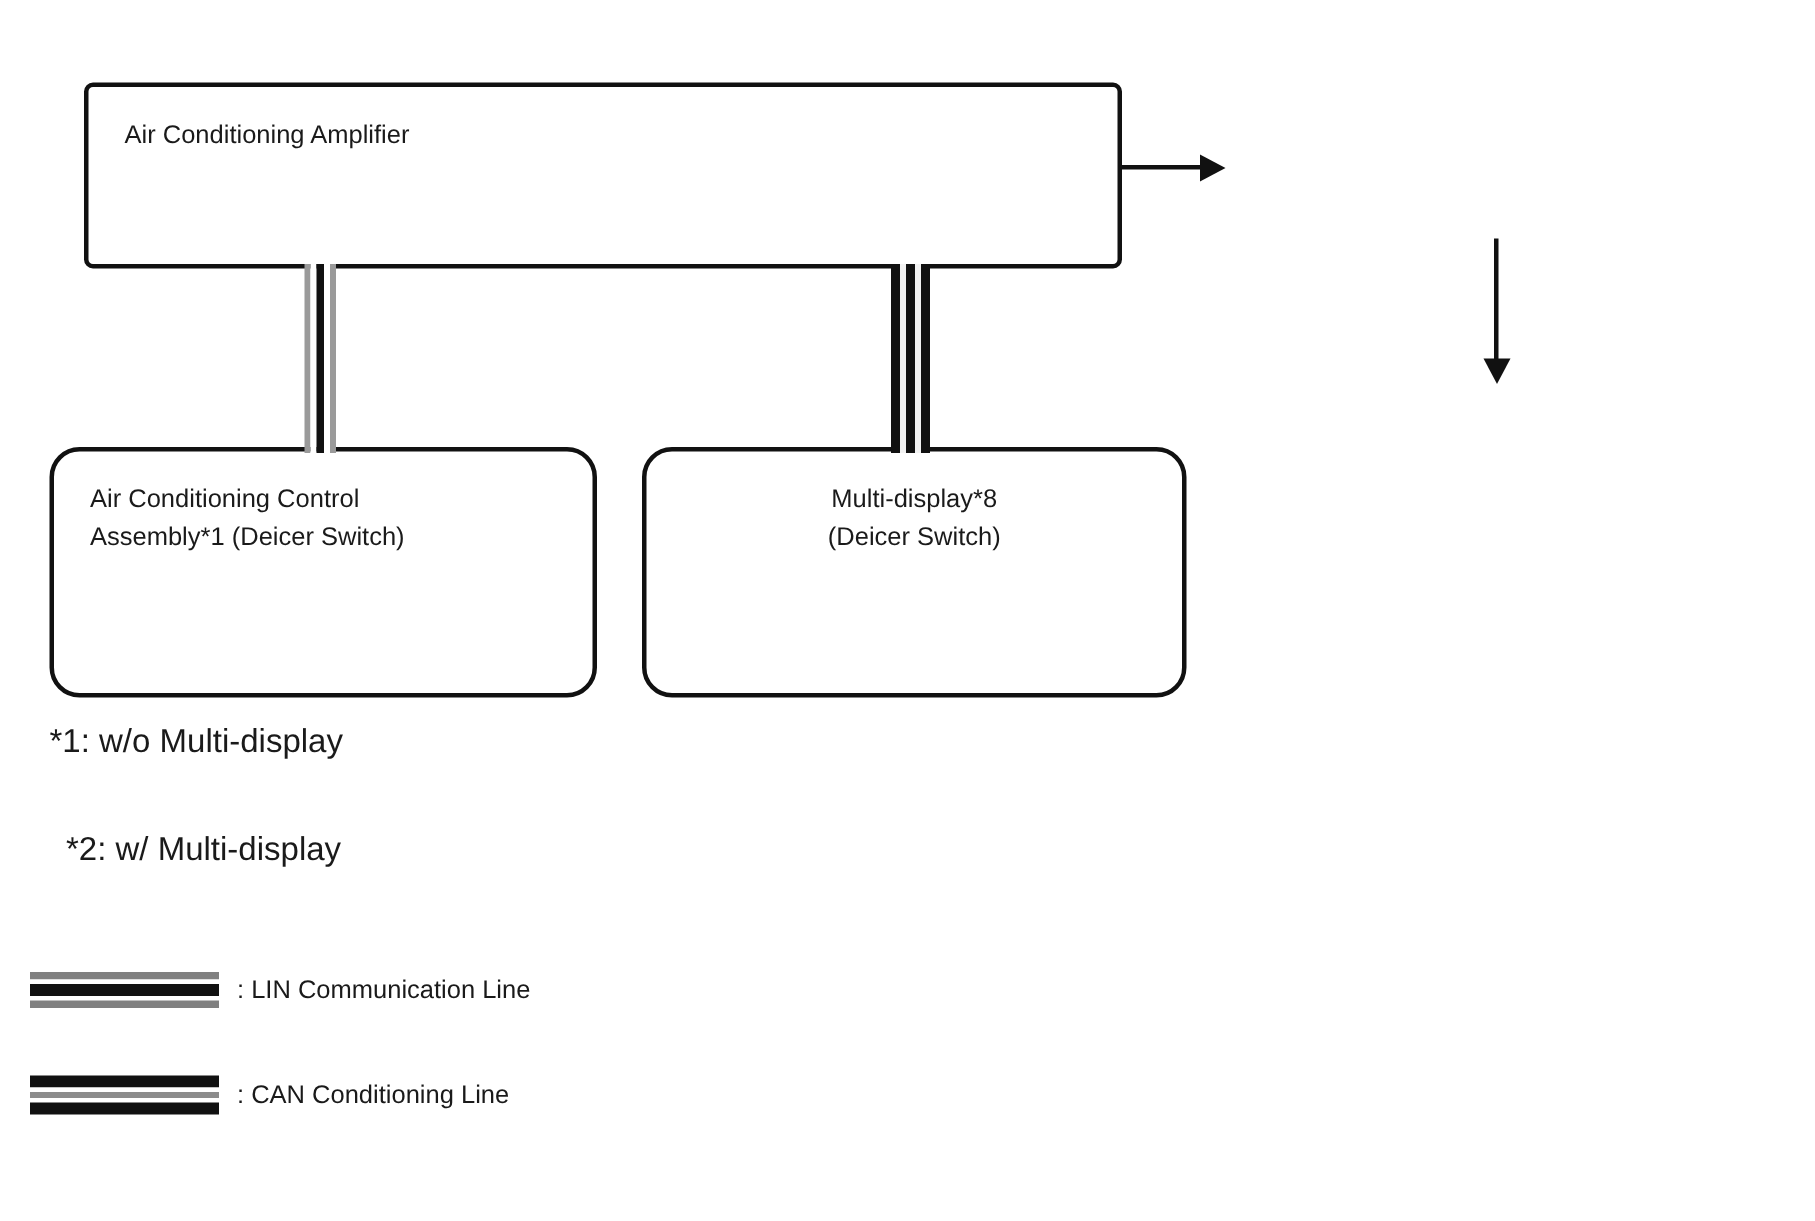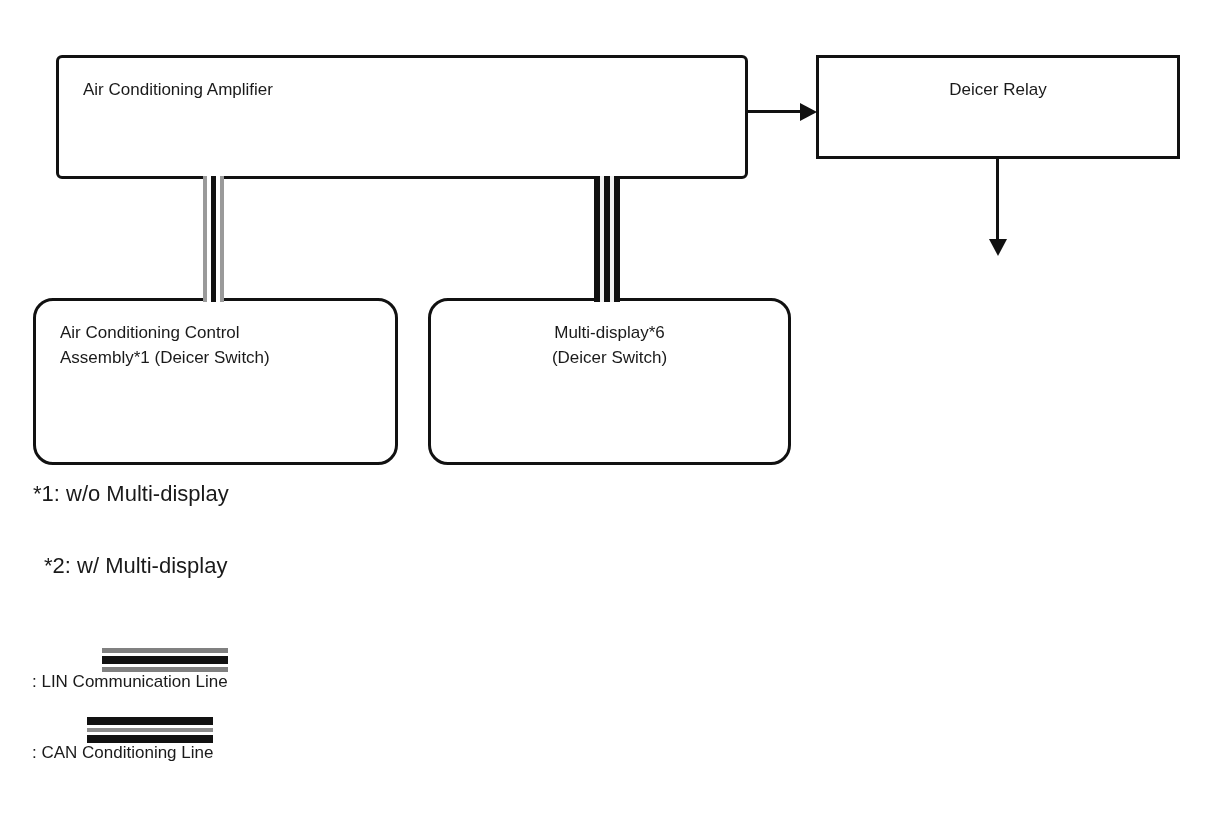--- a/index.html
+++ b/index.html
@@ -116,22 +116,21 @@
     color: #1a1a1a;
     white-space: nowrap;
   }
   #footnote-1 { left: 33px; top: 483px; }
   #footnote-2 { left: 33px; top: 555px; margin-left: 11px; }
 
   
   .legend-row {
     position: absolute;
     display: flex;
-    flex-direction: column;
-    align-items: flex-end;
+    align-items: center;
   }
   #legend-lin { left: 20px; top: 648px; }
   #legend-can { left: 20px; top: 717px; }
 
   .legend-swatch {
     width: 126px;
     display: flex;
     flex-direction: column;
     justify-content: center;
   }
@@ -156,32 +155,29 @@
 </style>
 </head>
 <body>
 
 <div id="diagram">
 
   <div class="box box-soft" id="box-amplifier">
     <div class="box-label label-left">Air Conditioning Amplifier</div>
   </div>
 
-  <div class="box box-sharp" id="box-relay">
-    <div class="box-label label-center">Deicer Relay</div>
-  </div>
 
 
   <div class="box box-round" id="box-ac-control">
     <div class="box-label label-left">Air Conditioning Control
 Assembly*1 (Deicer Switch)</div>
   </div>
 
   <div class="box box-round" id="box-multidisplay">
-    <div class="box-label label-center">Multi-display*6
+    <div class="box-label label-center">Multi-display*8
 (Deicer Switch)</div>
   </div>
 
   <div class="conn" id="conn-lin">
     <span class="g"></span>
     <span class="w"></span>
     <span class="b"></span>
     <span class="w"></span>
     <span class="g"></span>
   </div>

